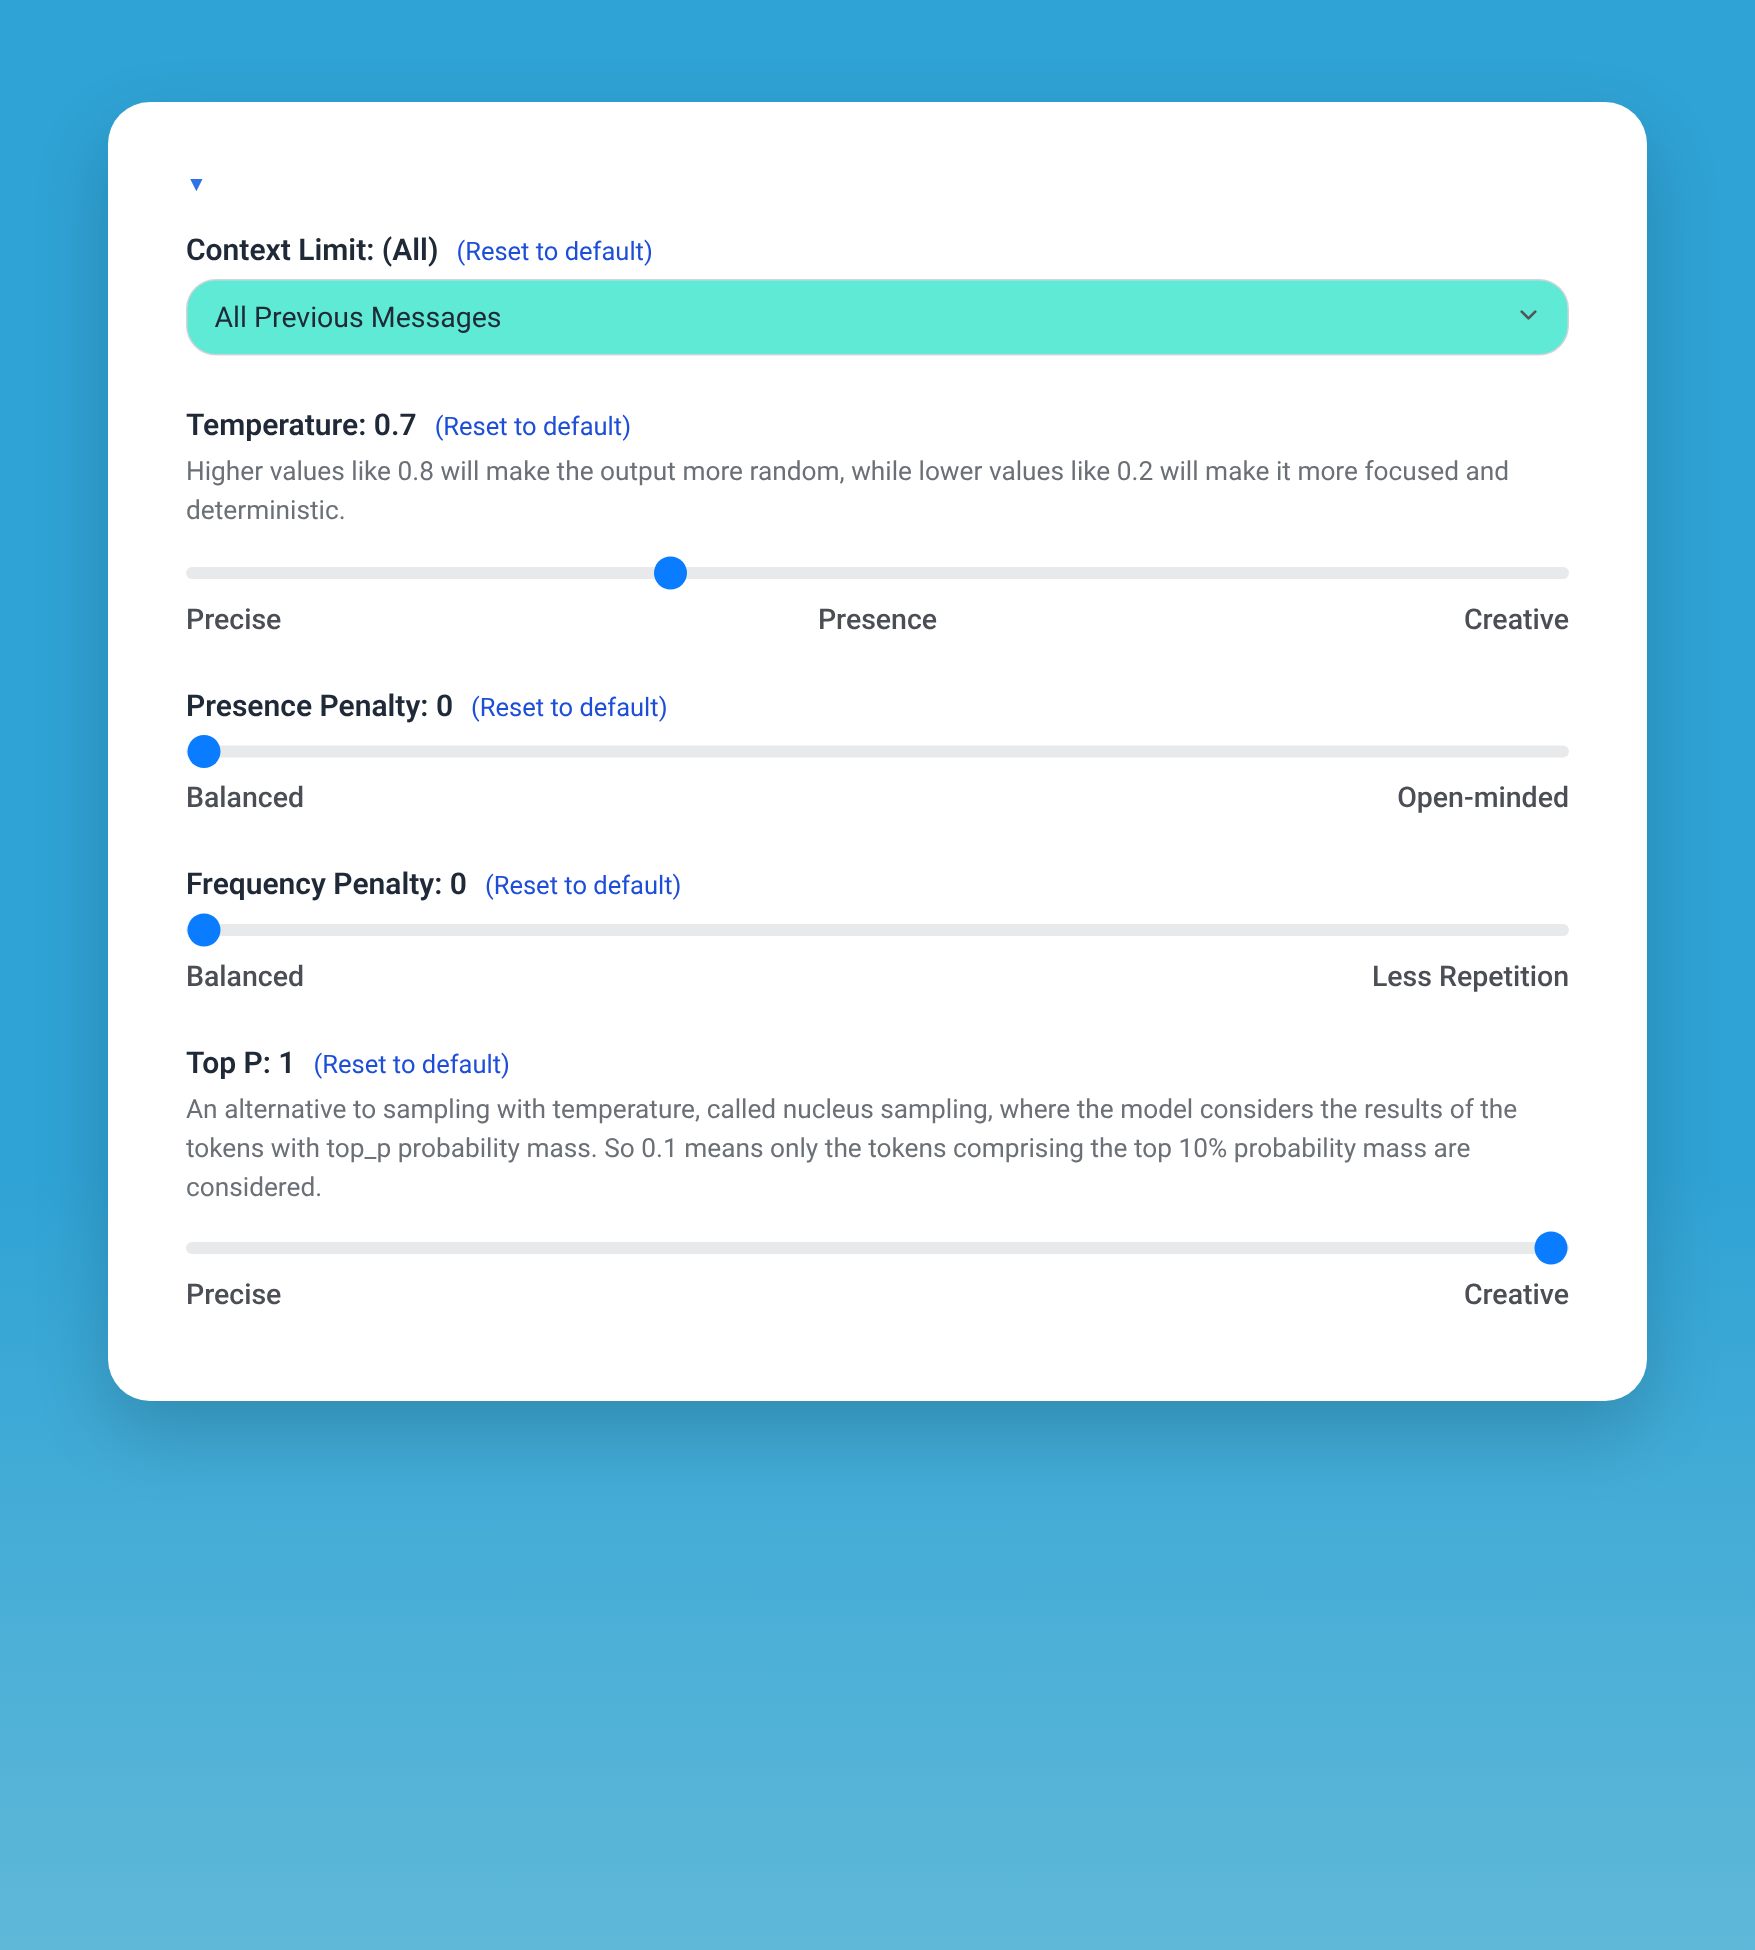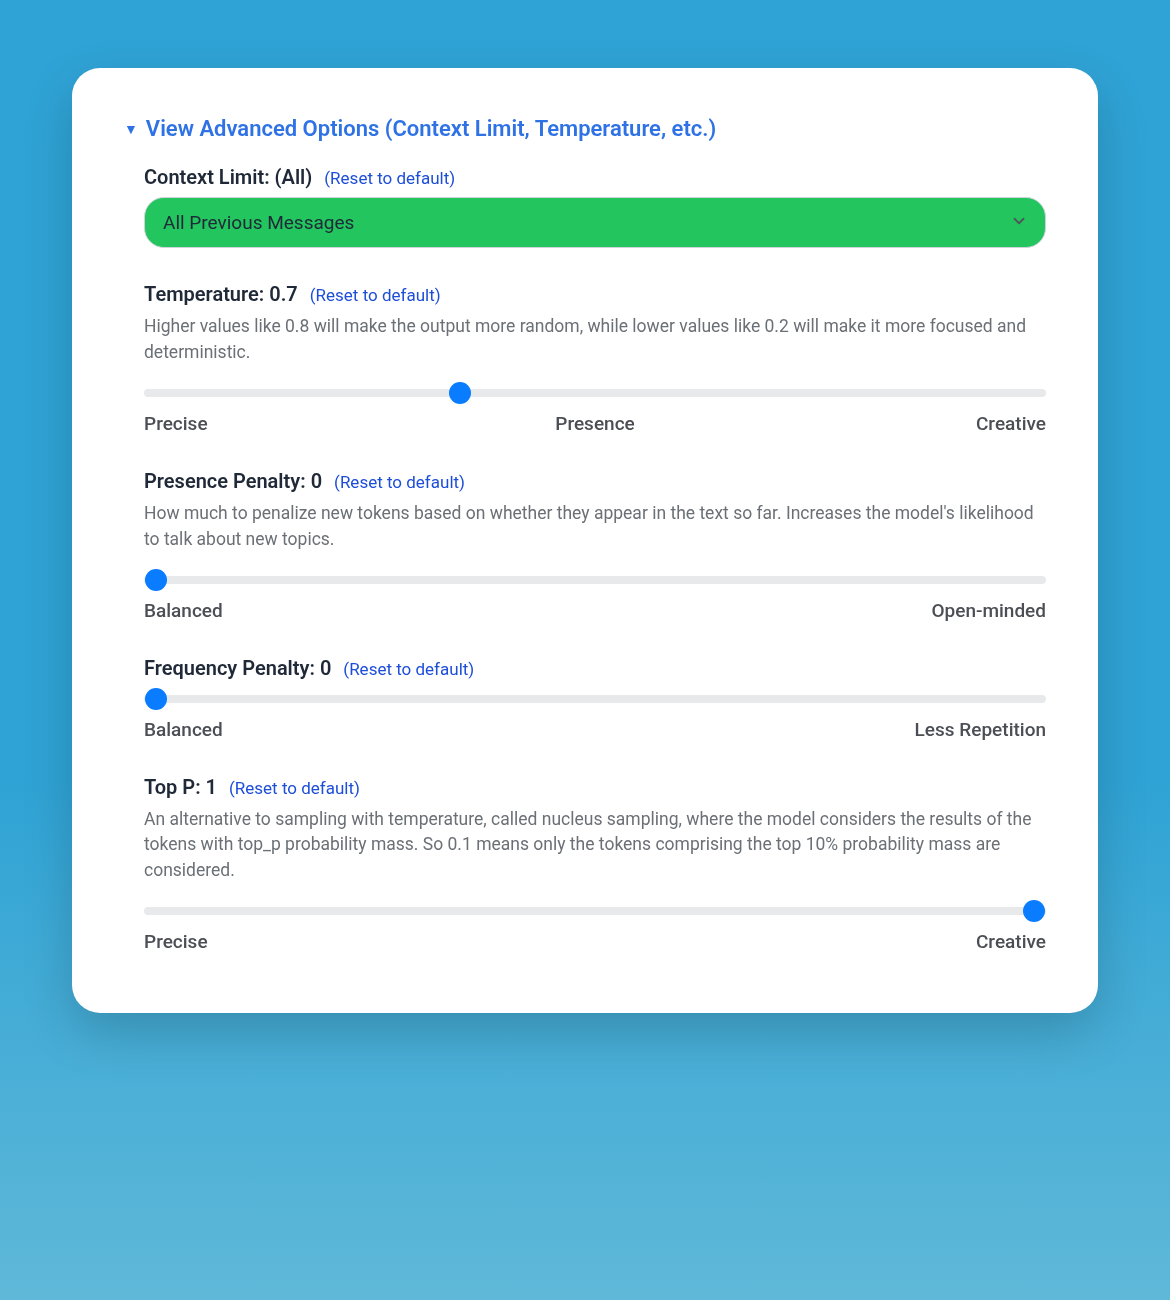--- a/index.html
+++ b/index.html
@@ -23,21 +23,21 @@
       display: flex;
       align-items: center;
       gap: 8px;
       cursor: pointer;
       margin-bottom: 24px;
     }
     .disclosure-header .tri {
       font-size: 14px;
       line-height: 1;
     }
-    .section { margin-bottom: 34px; margin-left: 20px; }
+    .section { margin-bottom: 34px; }
     .section:last-child { margin-bottom: 0; }
     .section-title-row {
       display: flex;
       align-items: baseline;
       gap: 12px;
       margin-bottom: 8px;
     }
     .section-title {
       font-size: 20px;
       font-weight: 600;
@@ -59,21 +59,21 @@
       position: relative;
       width: 100%;
     }
     .select {
       width: 100%;
       border: 1px solid #d0d4da;
       border-radius: 20px;
       padding: 13px 44px 13px 18px;
       font-size: 19px;
       color: #1f2937;
-      background: #22c55e;
+      background: #5eead4;
       appearance: none;
       cursor: pointer;
     }
     .select-wrap .chev {
       position: absolute;
       right: 18px;
       top: 50%;
       transform: translateY(-50%);
       pointer-events: none;
       color: #52555a;
@@ -117,21 +117,20 @@
     }
     .slider-labels-wrap { position: relative; }
   </style>
 </head>
 <body>
 
 <div class="card">
 
   <div class="disclosure-header">
     <span class="tri">▼</span>
-    <span>View Advanced Options (Context Limit, Temperature, etc.)</span>
   </div>
 
   <div class="section">
     <div class="section-title-row">
       <div class="section-title">
         <span>Context Limit: </span><span>(All)</span>
       </div>
       <span class="reset-link">(Reset to default)</span>
     </div>
     <div class="select-wrap">
@@ -167,21 +166,20 @@
     </div>
   </div>
 
   <div class="section">
     <div class="section-title-row">
       <div class="section-title">
         <span>Presence Penalty: </span><span>0</span>
       </div>
       <span class="reset-link">(Reset to default)</span>
     </div>
-    <div class="section-desc">How much to penalize new tokens based on whether they appear in the text so far. Increases the model's likelihood to talk about new topics.</div>
     <div class="slider-wrap">
       <div class="slider">
         <div class="track"></div>
         <div class="thumb" style="left:1.3%"></div>
       </div>
       <div class="slider-labels">
         <span>Balanced</span>
         <span>Open-minded</span>
       </div>
     </div>

